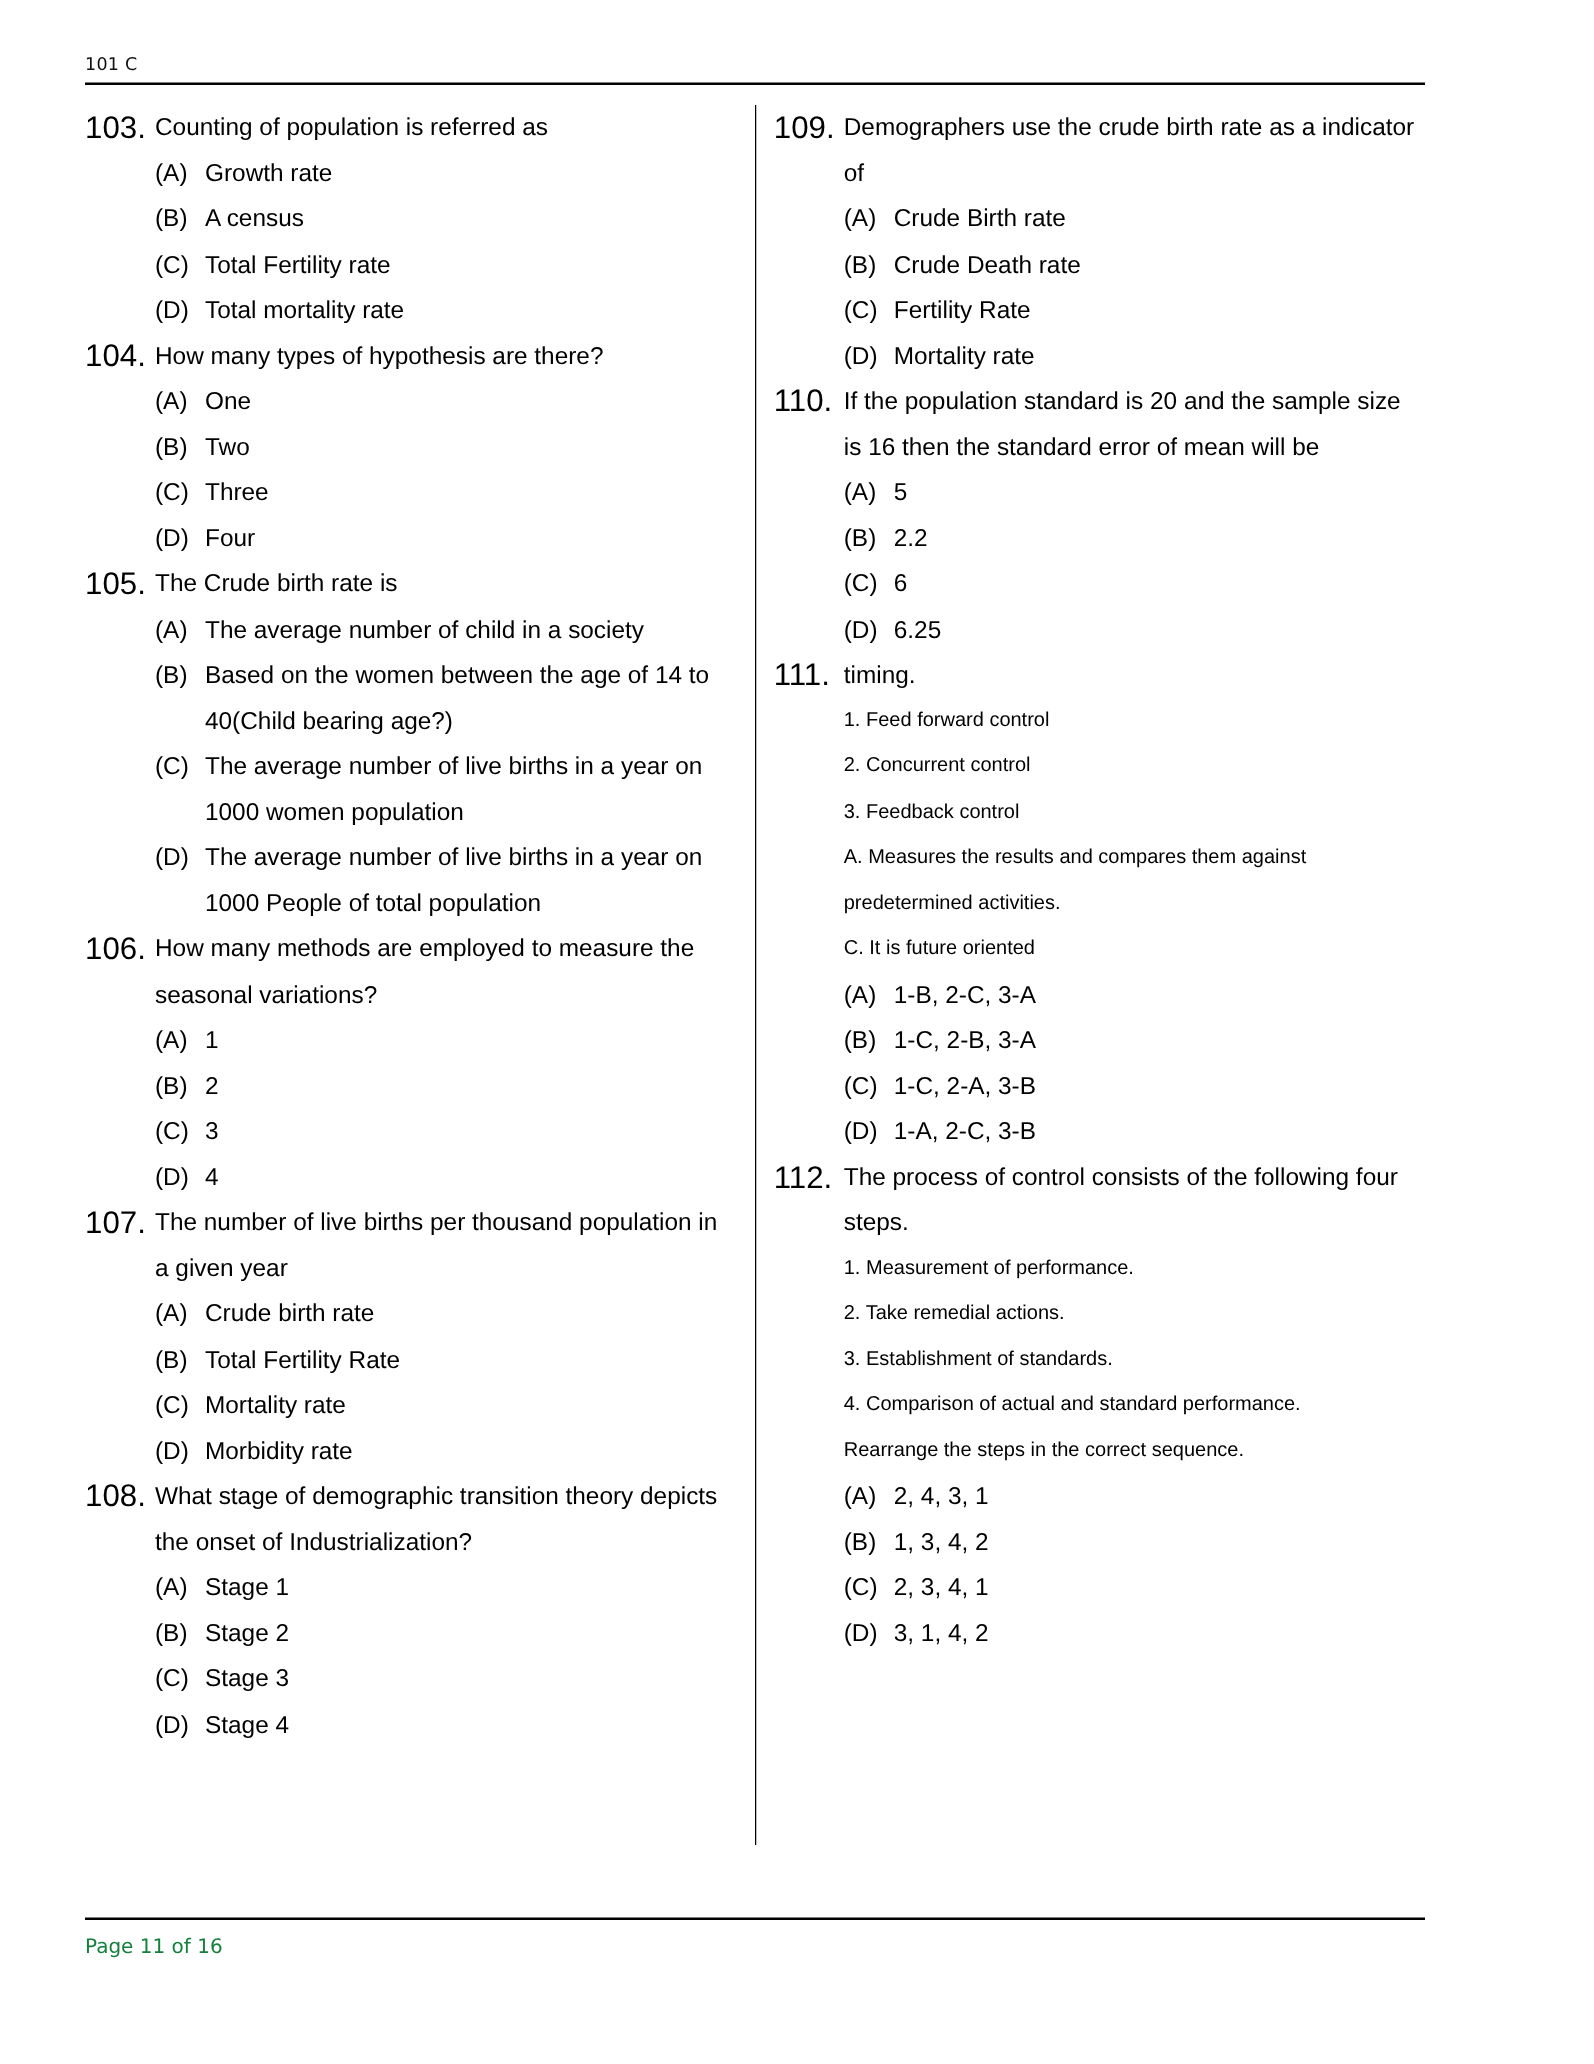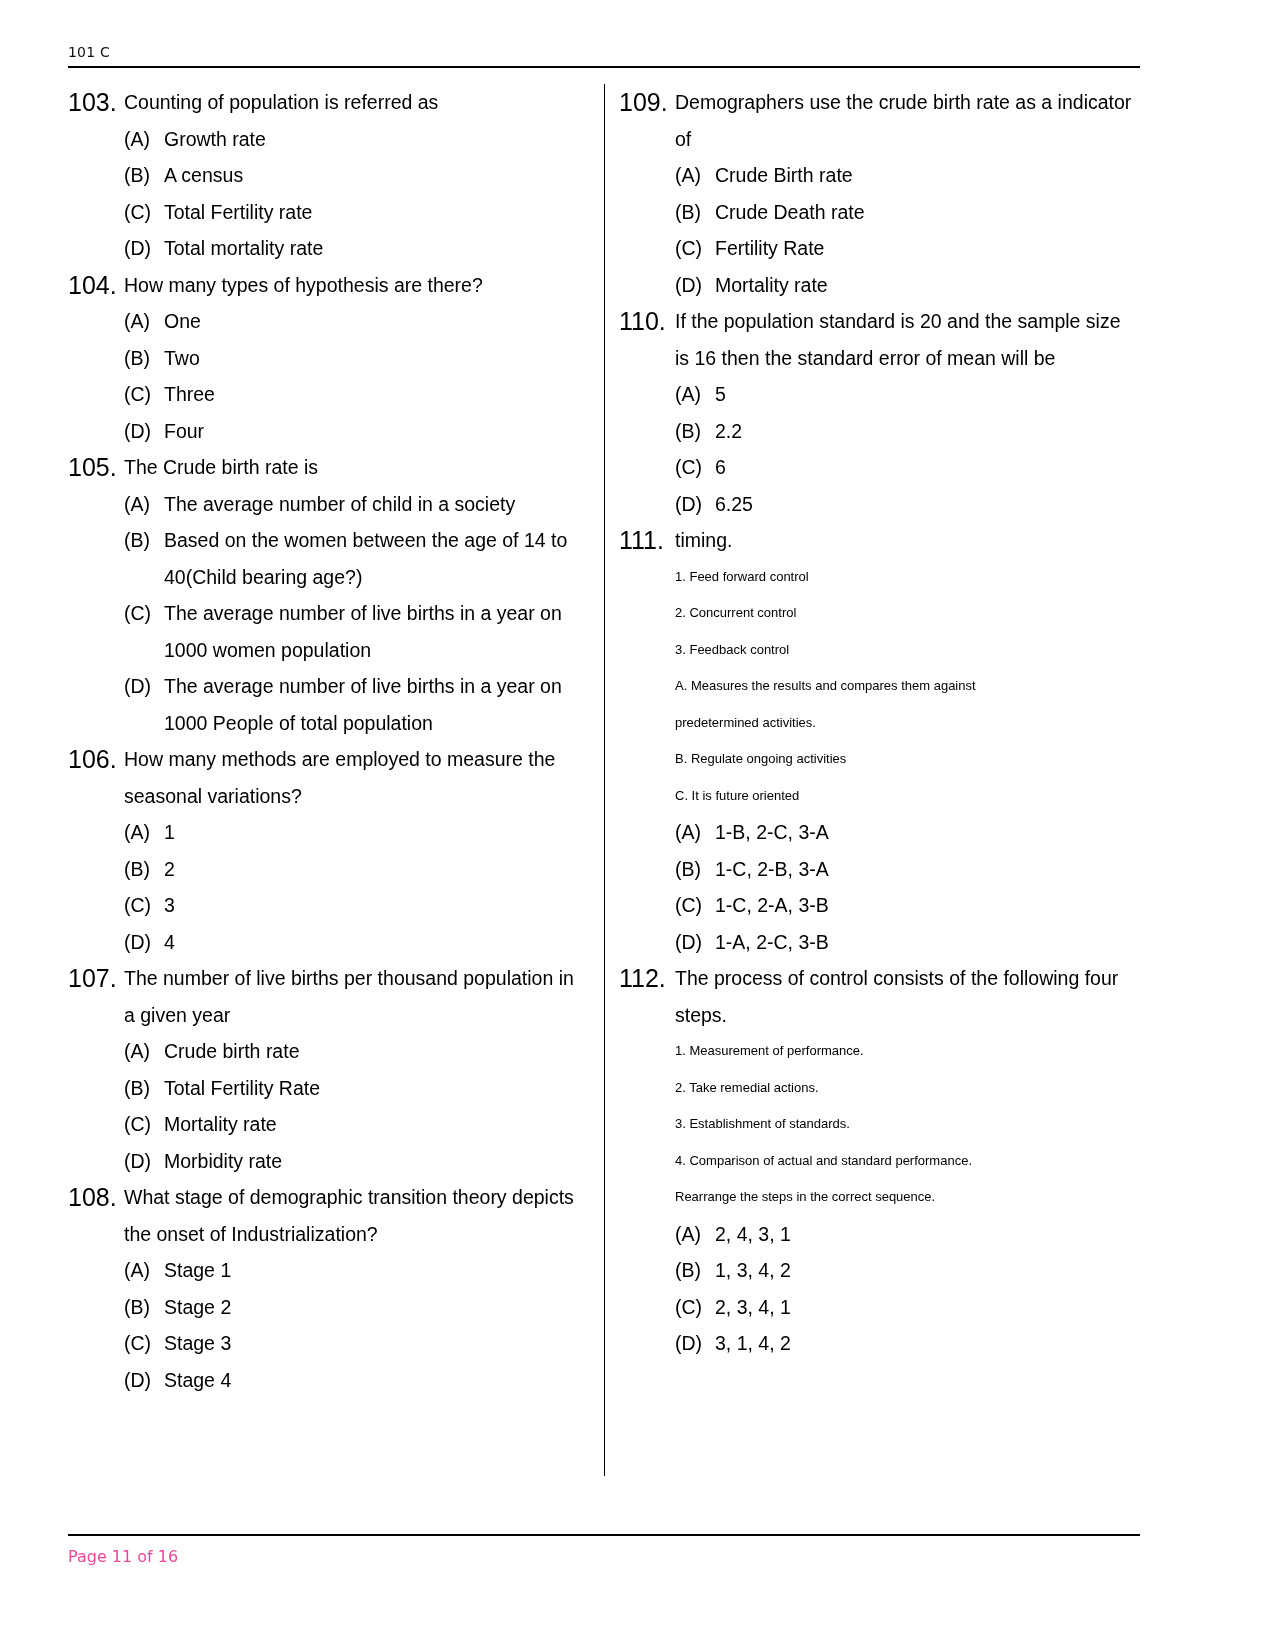--- a/index.html
+++ b/index.html
@@ -117,21 +117,21 @@
   }
   .opt-text {
     flex: 1 1 auto;
   }
   .opt-text .cont {
     display: block;
   }
 
   .stmt {
     padding-left: 56px;
-    font-size: 13px;
+    font-size: 16px;
     line-height: 36.5px;
   }
   .stmt .cont {
     display: block;
   }
 
   
   .footer {
     position: absolute;
     left: 68px;
@@ -140,21 +140,21 @@
   }
   .footer-rule {
     border-bottom: 2.2px solid #000;
     width: 100%;
   }
   .footer-text {
     font-family: "DejaVu Sans", sans-serif;
     font-size: 16px;
     line-height: 22px;
     padding-top: 10px;
-    color: #ec4899;
+    color: #15803d;
   }
 </style>
 </head>
 <body>
 
 <div class="page">
 
   <div class="header">
     <div class="header-code">101 C</div>
     <div class="header-rule"></div>
@@ -359,21 +359,20 @@
         </div>
         <div class="question">
           <div class="q-head">
             <div class="q-num">111.</div>
             <div class="q-text"><span><span class="cont">timing.</span></span></div>
           </div>
           <div class="stmt"><span><span>1. Feed forward control</span></span></div>
           <div class="stmt"><span><span>2. Concurrent control</span></span></div>
           <div class="stmt"><span><span>3. Feedback control</span></span></div>
           <div class="stmt"><span><span>A. Measures the results and compares them against</span><span class="cont">predetermined activities.</span></span></div>
-          <div class="stmt"><span><span>B. Regulate ongoing activities</span></span></div>
           <div class="stmt"><span><span>C. It is future oriented</span></span></div>
           <ul class="options">
             <li class="option">
               <span class="opt-label">(A)</span>
               <span class="opt-text"><span><span>1-B, 2-C, 3-A</span></span></span>
             </li>
             <li class="option">
               <span class="opt-label">(B)</span>
               <span class="opt-text"><span><span>1-C, 2-B, 3-A</span></span></span>
             </li>

